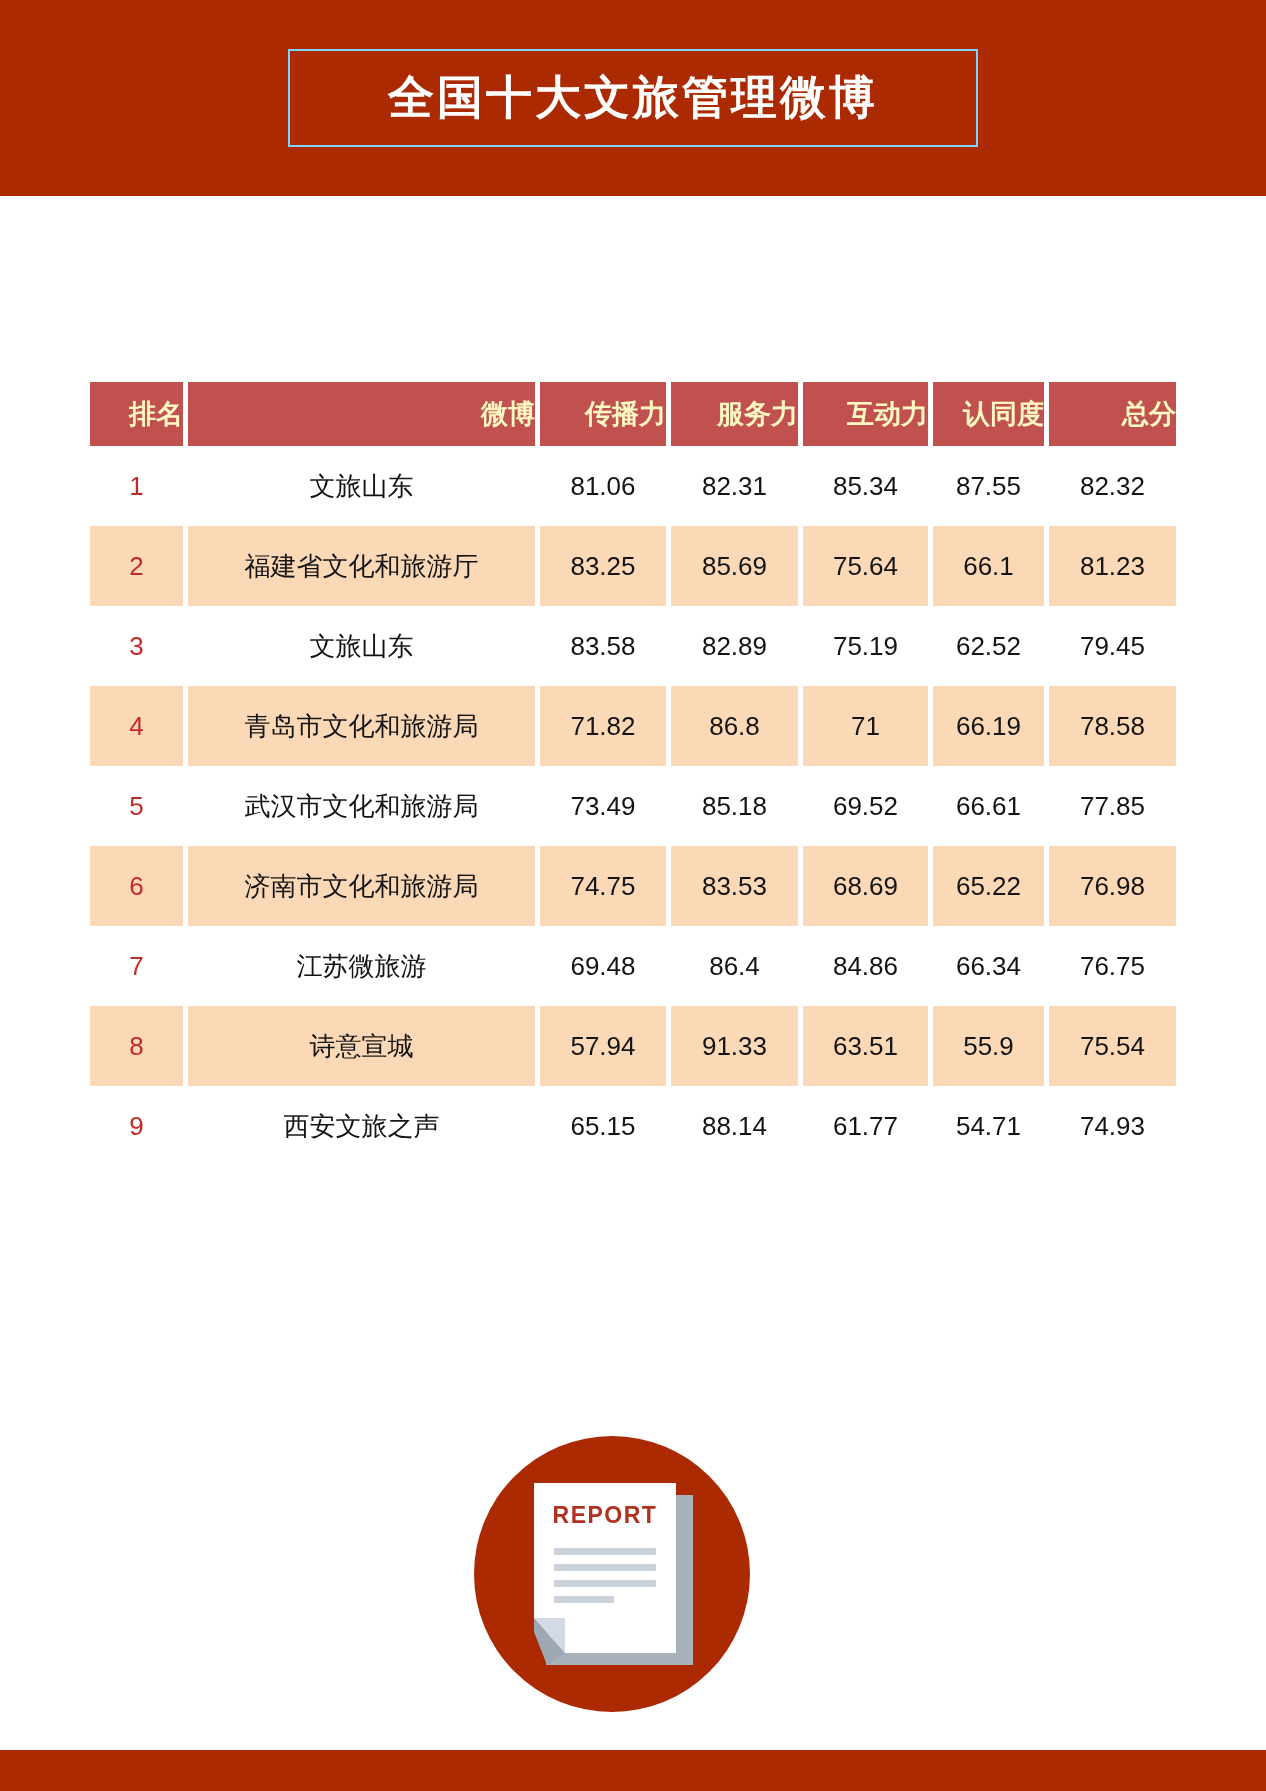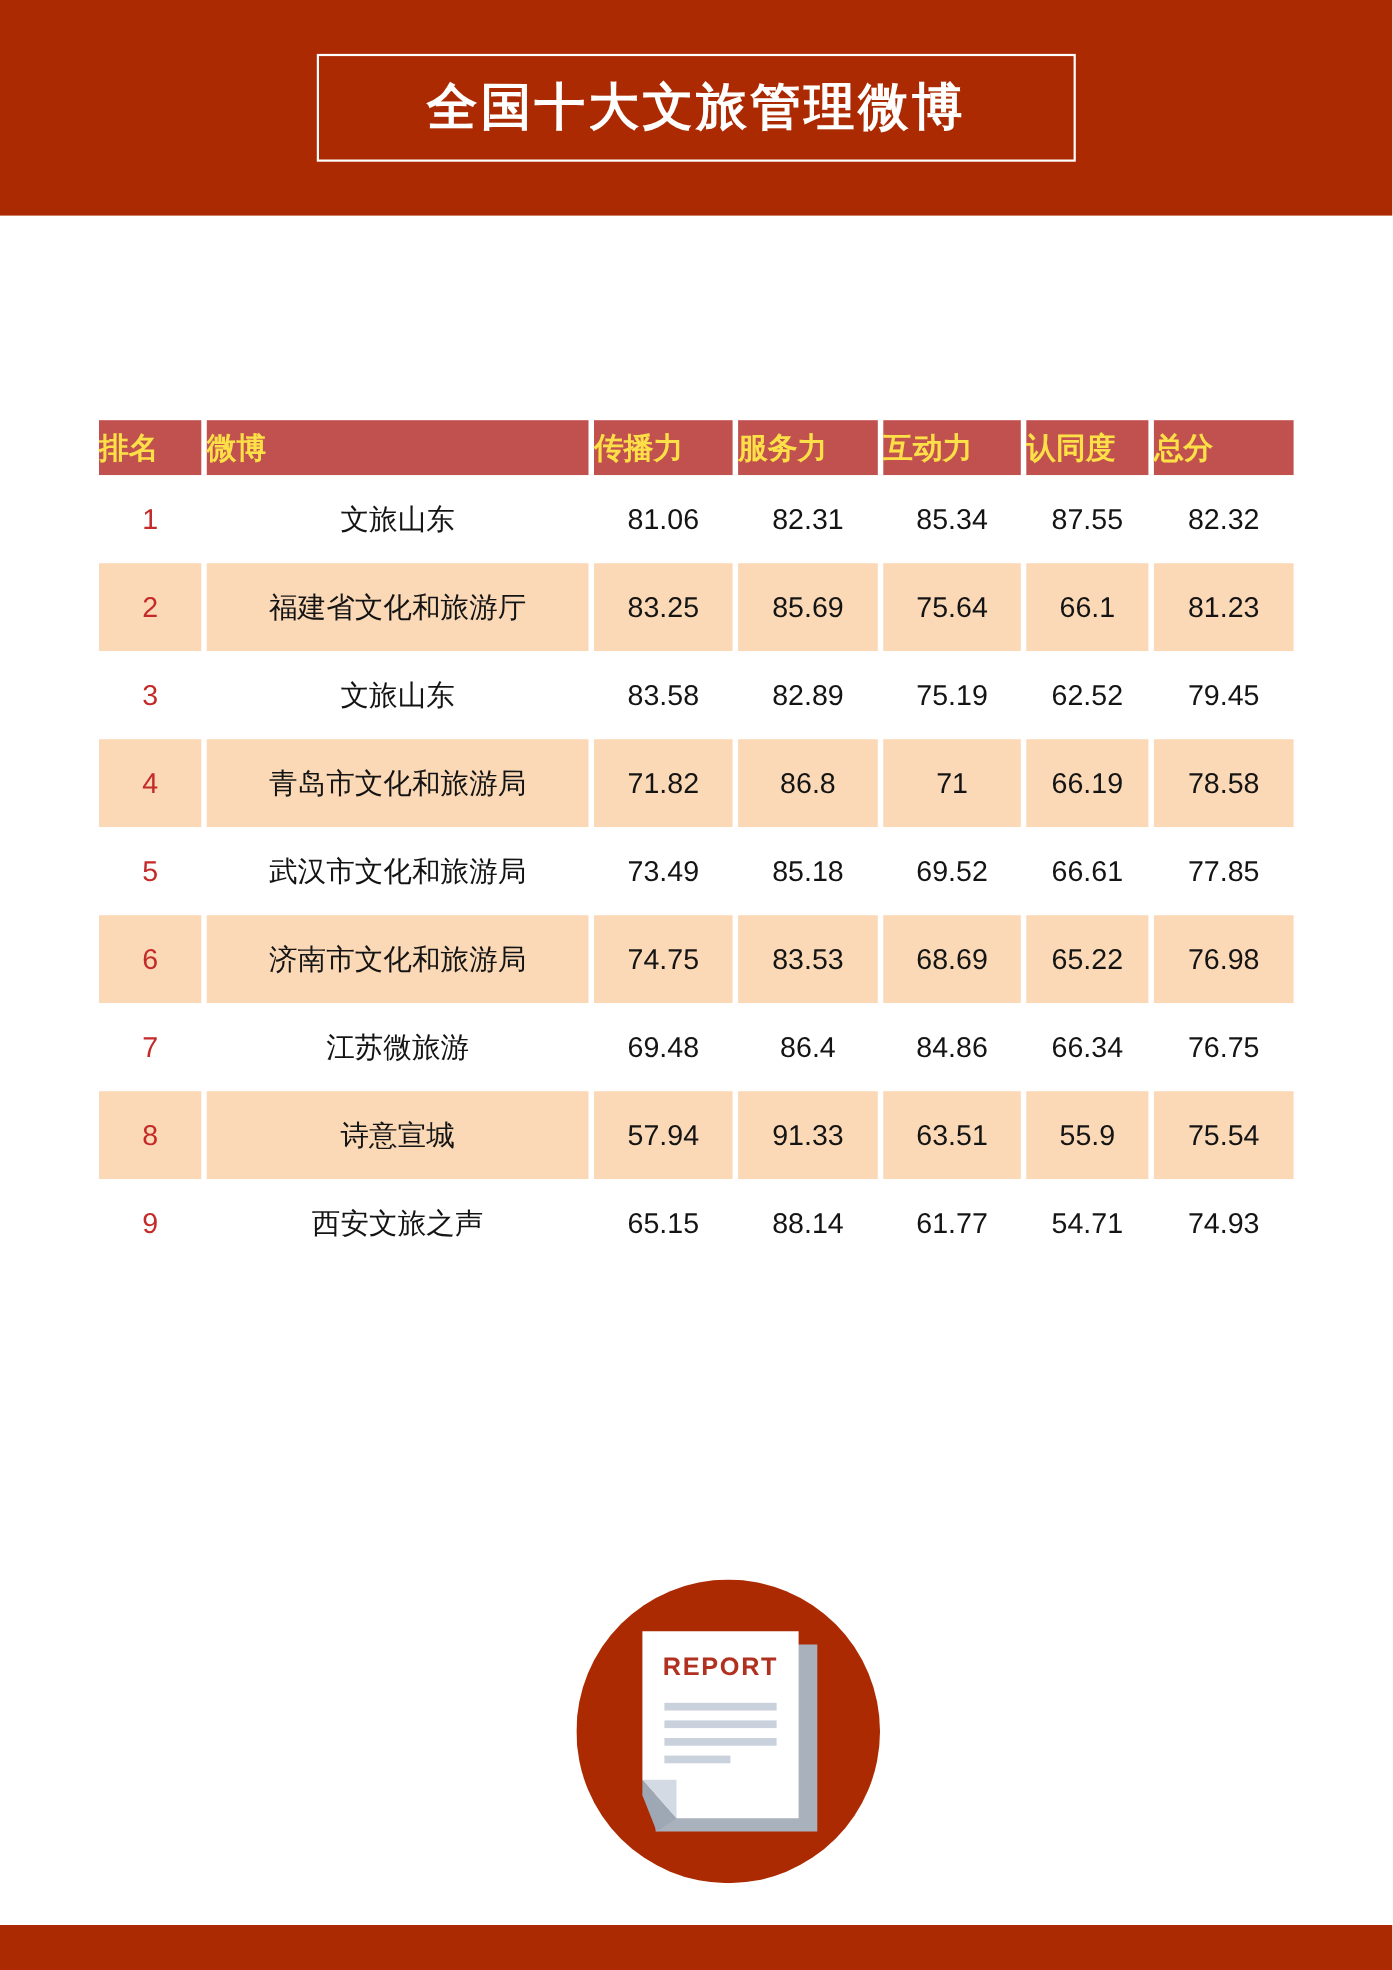--- a/index.html
+++ b/index.html
@@ -20,21 +20,21 @@
     height: 196px;
     background: #AC2A02;
   }
   .title-box {
     position: absolute;
     left: 50%;
     top: 49px;
     transform: translateX(-50%);
     width: 686px;
     height: 94px;
-    border: 2px solid #ffffff;
+    border: 2px solid #7dd3fc;
     display: flex;
     align-items: center;
     justify-content: center;
   }
   .title-text {
     color: #ffffff;
     font-size: 46px;
     font-weight: bold;
     letter-spacing: 3px;
     white-space: nowrap;
@@ -45,25 +45,25 @@
     position: absolute;
     top: 382px;
     left: 85px;
     width: 1096px;
     border-collapse: separate;
     border-spacing: 5px 0;
     table-layout: fixed;
   }
   table.ranking th {
     background: #C0514F;
-    color: #fde047;
+    color: #fef9c3;
     font-size: 27px;
     font-weight: bold;
-    height: 50px;
-    text-align: left;
+    height: 64px;
+    text-align: right;
     vertical-align: middle;
     padding: 0;
   }
   table.ranking td {
     height: 80px;
     font-size: 26px;
     color: #141414;
     text-align: center;
     vertical-align: middle;
     padding: 0;
@@ -76,21 +76,21 @@
   col.c-name   { width: 347px; }
   col.c-spread { width: 126px; }
   col.c-serv   { width: 127px; }
   col.c-inter  { width: 125px; }
   col.c-recog  { width: 111px; }
   col.c-total  { width: 127px; }
 
   
   .report-wrap {
     position: absolute;
-    left: 524px;
+    left: 474px;
     top: 1436px;
     width: 276px;
     height: 276px;
   }
 
   
   .footer-bar {
     position: absolute;
     left: 0;
     bottom: 0;

